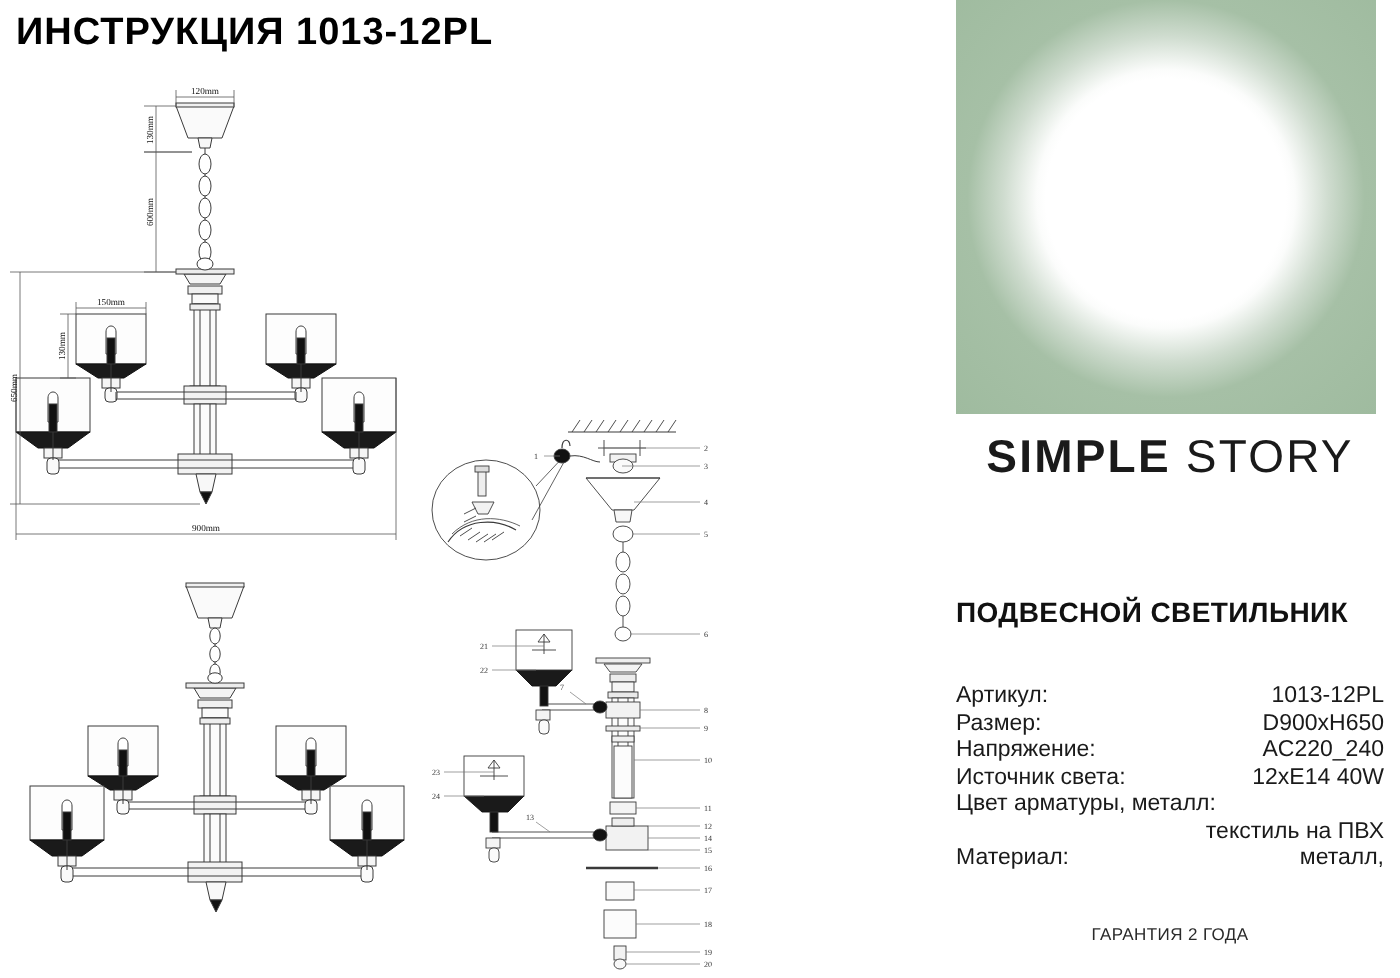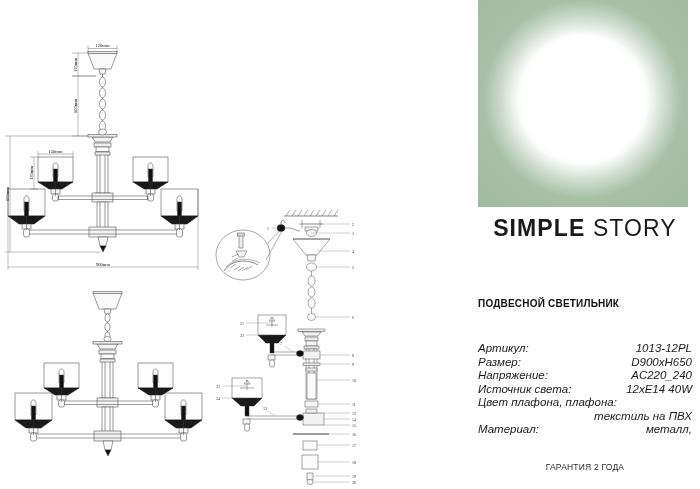--- a/index.html
+++ b/index.html
@@ -30,24 +30,24 @@
   #brand {
     position:absolute; left:8px; top:215px; width:214px;
     font-size:23px; letter-spacing:1.1px; white-space:nowrap; color:#1a1a1a;
     text-align:center;
   }
   #brand .b-strong { font-weight:bold; }
   #brand .b-light  { font-weight:normal;text-align:center; }
 
   #product-type {
     position:absolute; left:8px; top:298px; width:214px;
-    font-size:10px; font-weight:bold; letter-spacing:0.2px; color:#111;
+    font-size:14px; font-weight:bold; letter-spacing:0.2px; color:#111;
   }
 
-  #specs { position:absolute; left:8px; top:342px; width:214px;font-style:italic; }
+  #specs { position:absolute; left:8px; top:342px; width:214px; }
   .spec-row {
     display:flex; justify-content:space-between; align-items:baseline;
     font-size:11.5px; line-height:13.5px; color:#1a1a1a; white-space:nowrap;
   }
   .spec-label { text-align:left; }
   .spec-value { text-align:right; }
   .spec-row.full-label .spec-label { width:100%; }
   .spec-row.value-only { justify-content:flex-end; }
 
   #footer {
@@ -56,20 +56,21 @@
   }
 
   .dim-text { font-family:"Liberation Serif", serif; font-size:4.6px; fill:#111; }
   .callout-text { font-family:"Liberation Serif", serif; font-size:4px; fill:#333; }
 </style>
 </head>
 <body>
 
 <div id="sheet">
 
+  <div id="title">ИНСТРУКЦИЯ 1013-12PL</div>
 
   <div class="drawing" style="left:0px; top:36px; width:235px; height:240px;">
     <svg class="dwg-svg" width="235" height="240" viewBox="0 0 235 240" xmlns="http://www.w3.org/2000/svg">
       <g stroke="#3a3a3a" fill="none" stroke-width="0.5">
 
         <g>
           <path d="M88,17 L117,17 L111,33 L94,33 Z" fill="#fafafa"></path>
           <rect x="88" y="15.5" width="29" height="2" fill="#f0f0f0"></rect>
           <path d="M99,33 L106,33 L105,38 L100,38 Z" fill="#f7f7f7"></path>
         </g>
@@ -521,21 +522,21 @@
       </div>
       <div class="spec-row">
         <span class="spec-label">Напряжение:</span>
         <span class="spec-value">AC220_240</span>
       </div>
       <div class="spec-row">
         <span class="spec-label">Источник света:</span>
         <span class="spec-value">12xE14 40W</span>
       </div>
       <div class="spec-row full-label">
-        <span class="spec-label">Цвет плафона, плафона:</span>
+        <span class="spec-label">Цвет арматуры, металл:</span>
       </div>
       <div class="spec-row value-only">
         <span class="spec-value">текстиль на ПВХ</span>
       </div>
       <div class="spec-row">
         <span class="spec-label">Материал:</span>
         <span class="spec-value">металл,</span>
       </div>
     </div>
 

